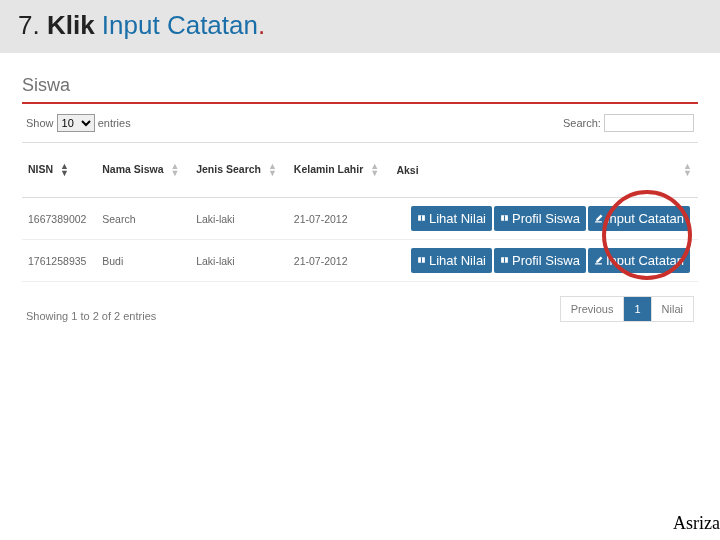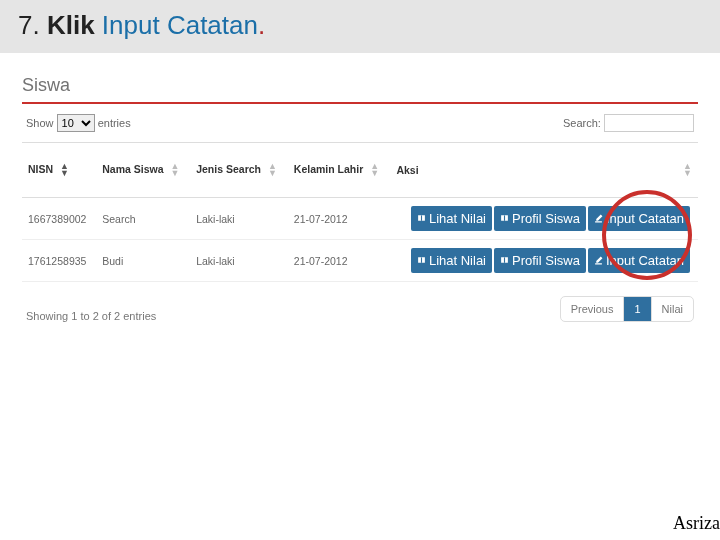--- a/index.html
+++ b/index.html
@@ -109,21 +109,21 @@
     display: flex;
     justify-content: space-between;
     align-items: flex-end;
     margin: 14px 4px 0 4px;
     font-size: 11px;
     color: #777;
   }
   .pager {
     display: flex;
     border: 1px solid #ddd;
-    border-radius: 5px;
+    border-radius: 0;
     overflow: hidden;
   }
   .pager > div {
     padding: 6px 10px;
     font-size: 11px;
     color: #777;
     border-left: 1px solid #ddd;
     cursor: pointer;
   }
   .pager > div:first-child { border-left: none; }

